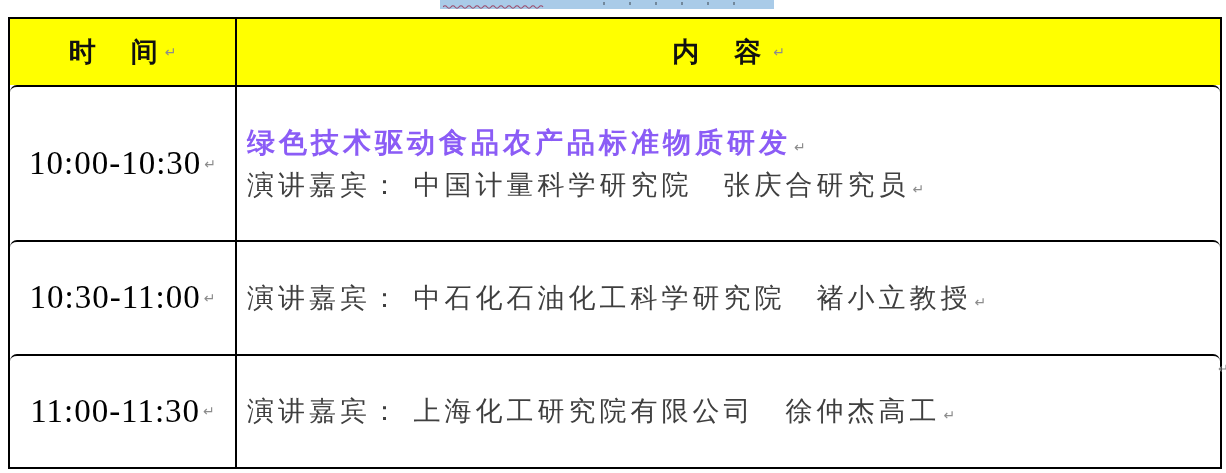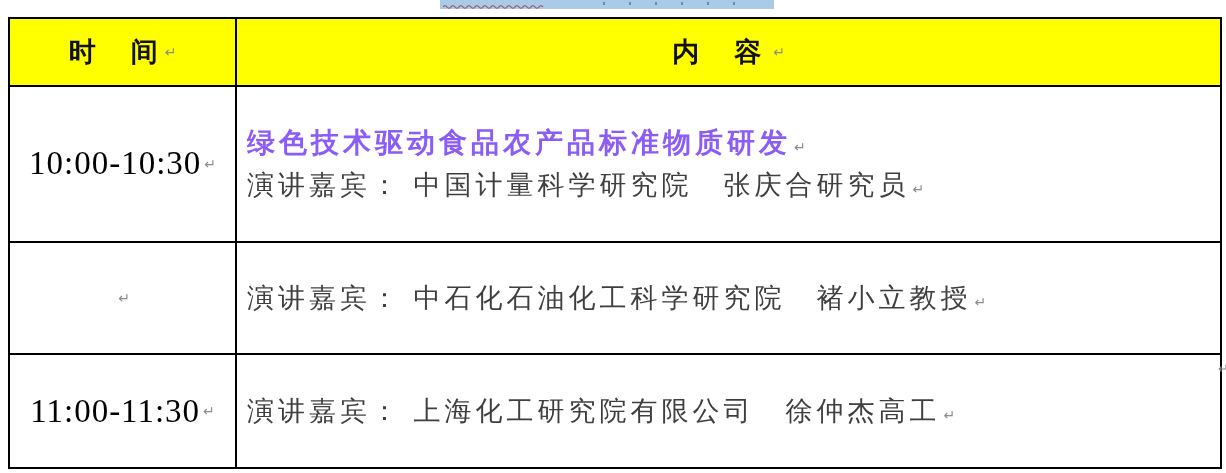--- a/index.html
+++ b/index.html
@@ -30,21 +30,21 @@
   
   .agenda-table {
     position: absolute;
     left: 8px; top: 17px;
     width: 1210px; height: 448px;
     border: 2px solid #000000;
     display: flex; flex-direction: column;
     background: #ffffff;
   }
   .row { display: flex; flex: 1 1 auto; min-height: 0; }
-  .row + .row { border-top: 2px solid #000000; }
+  .row + .row { border-top: 2px solid #000000; border-radius: 7px; }
   .row.header { flex: 0 0 66px; background: #ffff00; }
 
   .cell { display: flex; min-width: 0; }
   .time-cell {
     flex: 0 0 225px;
     border-right: 2px solid #000000;
     align-items: center; justify-content: center;
   }
   .content-cell {
     flex: 1 1 auto;
@@ -124,20 +124,21 @@
           <span class="mark">↵</span>
       </div>
       <div class="cell content-cell">
         <div class="title-line"><span class="title">绿色技术驱动食品农产品标准物质研发</span><span class="mark">↵</span></div>
         <div class="speaker-line"><span class="speaker">演讲嘉宾： 中国计量科学研究院　张庆合研究员</span><span class="mark">↵</span></div>
       </div>
     </div>
 
     <div class="row body">
       <div class="cell time-cell">
+        <span class="time">10:30-11:00</span>
           <span class="mark">↵</span>
       </div>
       <div class="cell content-cell">
         <div class="speaker-line"><span class="speaker">演讲嘉宾： 中石化石油化工科学研究院　褚小立教授</span><span class="mark">↵</span></div>
       </div>
     </div>
 
     <div class="row body">
       <div class="cell time-cell">
         <span class="time">11:00-11:30</span>

